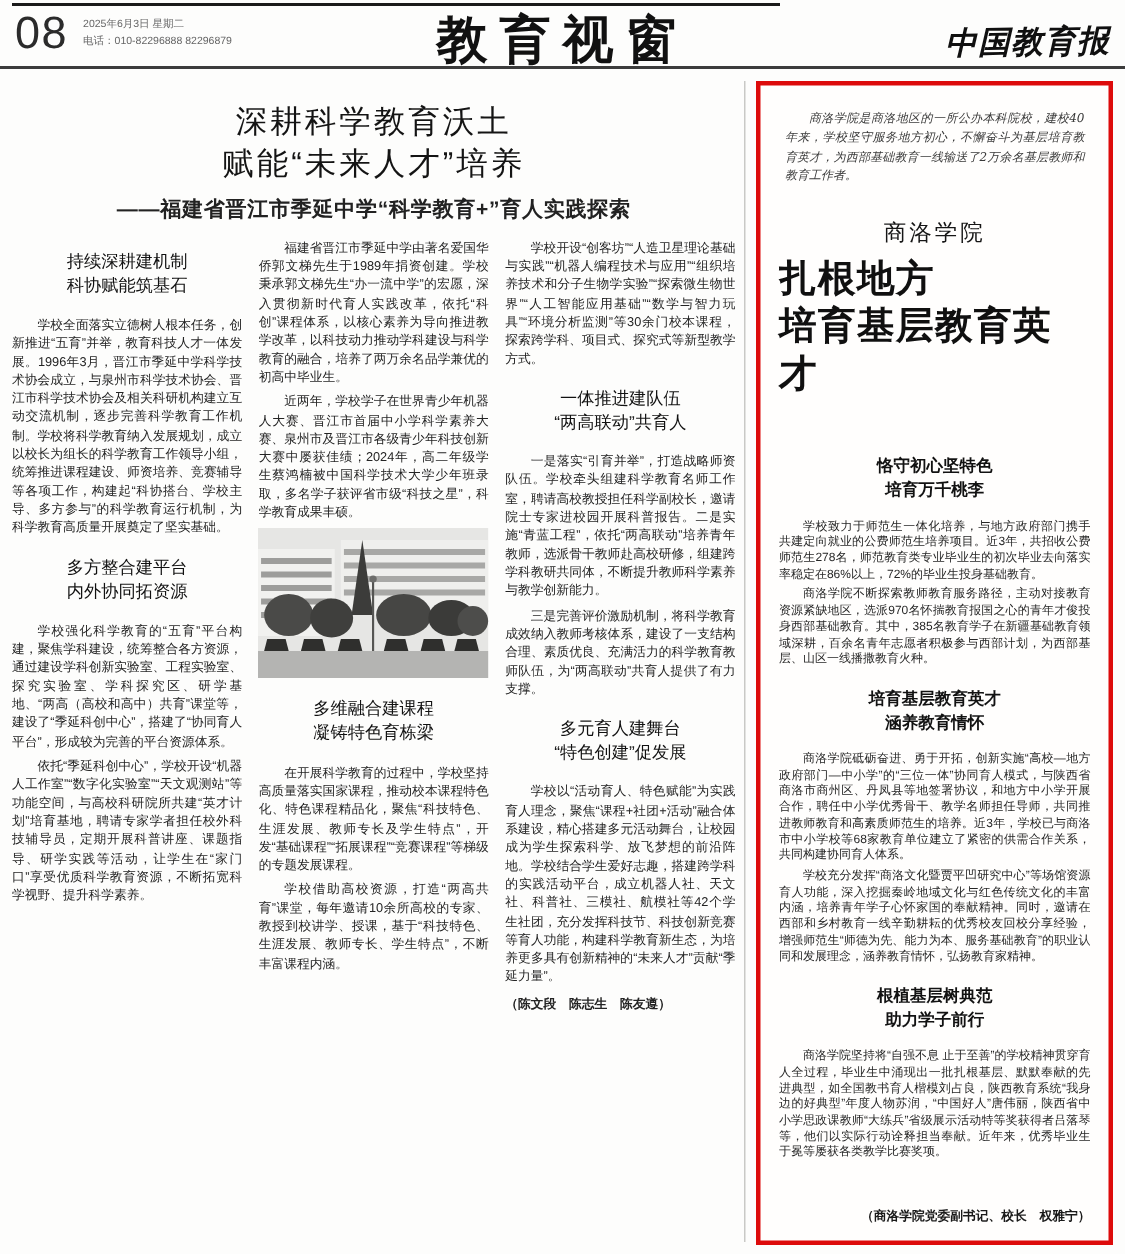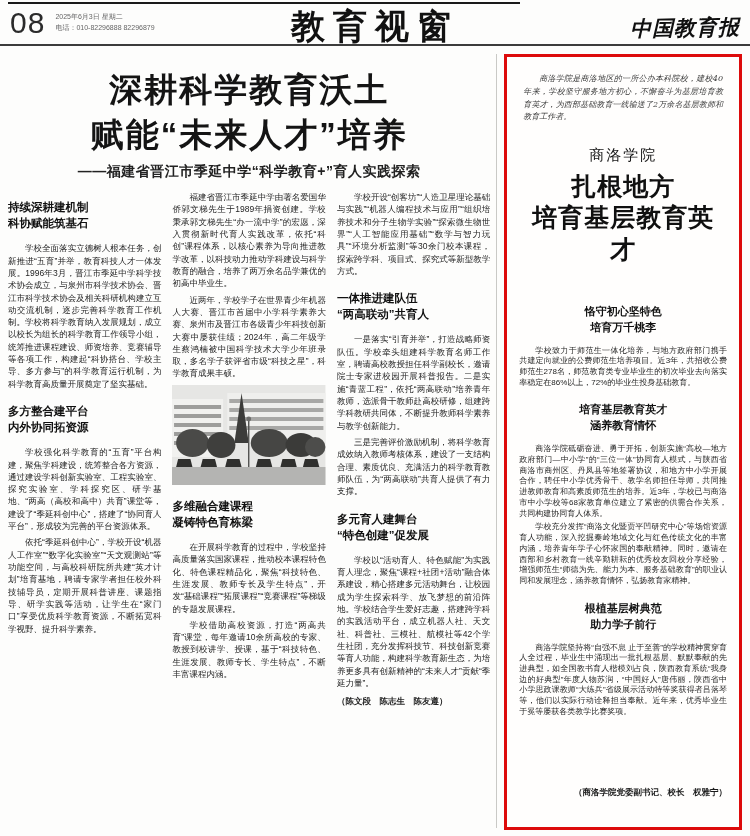--- a/index.html
+++ b/index.html
@@ -37,61 +37,61 @@
     transform:rotate(-1deg); letter-spacing:1px;
     white-space:nowrap;
   }
 
   
   .content { display:flex; padding:8px 8px 0 8px; gap:7px; height:782px; }
 
   
   .left-article { width:490px; border-right:1px solid #c9c9c6; padding-right:6px; }
   .main-headline {
-    text-align:center; font-weight:700; font-size:33px; line-height:1.35;
+    text-align:center; font-weight:400; font-size:21px; line-height:1.35;
     letter-spacing:2px; color:#141414; white-space:pre-line;
     margin:14px 0 6px 0;
   }
   .main-subtitle {
     text-align:center; font-weight:bold; font-size:14px; color:#222;
     margin-bottom:10px; letter-spacing:0.5px;
   }
   .cols { display:flex; gap:11px; height:640px; overflow:hidden; margin-top:6px; }
   .col { flex:1; font-size:8.5px; line-height:1.45; color:#242424; }
   .col p { margin:0 0 4px 0; text-indent:2em; text-align:justify; }
   .sec-head {
-    white-space:pre-line; font-weight:bold;
+    white-space:pre-line; text-align:center; font-weight:normal;
     font-size:11.5px; line-height:1.4; color:#111;
     margin:13px 0 11px 0;
   }
   .sec-head.first { margin-top:8px; }
   .campus-photo { width:100%; height:100px; margin:5px 0 6px 0; display:block; }
   .main-byline { text-align:left; font-weight:bold; font-size:8.5px; margin-top:6px; padding-right:4px; }
 
   
   .sidebar {
     width:238px; height:776px;
     border:3px solid #dd0b0b;
     background:#fffefd;
-    padding:12px 12px 28px 12px;
+    padding:12px 12px 10px 12px;
     display:flex; flex-direction:column;
     position:relative;
   }
   .sidebar-intro {
     font-family:"DejaVu Serif", serif; font-style:italic;
     font-size:8px; line-height:1.6; color:#3a3a3a;
     text-align:justify; text-indent:2em;
     margin:4px 4px 0 4px;
   }
   .sidebar-kicker {
     text-align:center; font-weight:normal; font-size:15px; color:#161616;
     margin-top:22px; letter-spacing:2px;
   }
   .sidebar-headline {
-    text-align:center; font-weight:900; font-size:25px; line-height:1.25;
+    font-weight:900; font-size:25px; line-height:1.25;
     letter-spacing:1px; color:#101010; white-space:pre-line;
     margin-top:6px;
   }
   .sidebar-body { flex:1; overflow:hidden; margin-top:4px; font-size:8px; line-height:1.34; color:#262626; }
   .sidebar-body p { margin:0 0 3px 0; text-indent:2em; text-align:justify; }
   .sidebar-sec-head {
     white-space:pre-line; text-align:center; font-weight:bold;
     font-size:11px; line-height:1.45; color:#121212;
     margin:14px 0 10px 0;
   }
@@ -193,20 +193,21 @@
     <div class="sidebar">
       <div class="sidebar-intro">商洛学院是商洛地区的一所公办本科院校，建校40年来，学校坚守服务地方初心，不懈奋斗为基层培育教育英才，为西部基础教育一线输送了2万余名基层教师和教育工作者。</div>
       <div class="sidebar-kicker">商洛学院</div>
       <h2 class="sidebar-headline">扎根地方
 培育基层教育英才</h2>
 
       <div class="sidebar-body">
         <h4 class="sidebar-sec-head">恪守初心坚特色
 培育万千桃李</h4>
         <p>学校致力于师范生一体化培养，与地方政府部门携手共建定向就业的公费师范生培养项目。近3年，共招收公费师范生278名，师范教育类专业毕业生的初次毕业去向落实率稳定在86%以上，72%的毕业生投身基础教育。</p>
+        <p>商洛学院不断探索教师教育服务路径，主动对接教育资源紧缺地区，选派970名怀揣教育报国之心的青年才俊投身西部基础教育。其中，385名教育学子在新疆基础教育领域深耕，百余名青年志愿者积极参与西部计划，为西部基层、山区一线播撒教育火种。</p>
 
         <h4 class="sidebar-sec-head">培育基层教育英才
 涵养教育情怀</h4>
         <p>商洛学院砥砺奋进、勇于开拓，创新实施“高校—地方政府部门—中小学”的“三位一体”协同育人模式，与陕西省商洛市商州区、丹凤县等地签署协议，和地方中小学开展合作，聘任中小学优秀骨干、教学名师担任导师，共同推进教师教育和高素质师范生的培养。近3年，学校已与商洛市中小学校等68家教育单位建立了紧密的供需合作关系，共同构建协同育人体系。</p>
         <p>学校充分发挥“商洛文化暨贾平凹研究中心”等场馆资源育人功能，深入挖掘秦岭地域文化与红色传统文化的丰富内涵，培养青年学子心怀家国的奉献精神。同时，邀请在西部和乡村教育一线辛勤耕耘的优秀校友回校分享经验，增强师范生“师德为先、能力为本、服务基础教育”的职业认同和发展理念，涵养教育情怀，弘扬教育家精神。</p>
 
         <h4 class="sidebar-sec-head">根植基层树典范
 助力学子前行</h4>
         <p>商洛学院坚持将“自强不息 止于至善”的学校精神贯穿育人全过程，毕业生中涌现出一批扎根基层、默默奉献的先进典型，如全国教书育人楷模刘占良，陕西教育系统“我身边的好典型”年度人物苏润，“中国好人”唐伟丽，陕西省中小学思政课教师“大练兵”省级展示活动特等奖获得者吕落琴等，他们以实际行动诠释担当奉献。近年来，优秀毕业生于冕等屡获各类教学比赛奖项。</p>
 

